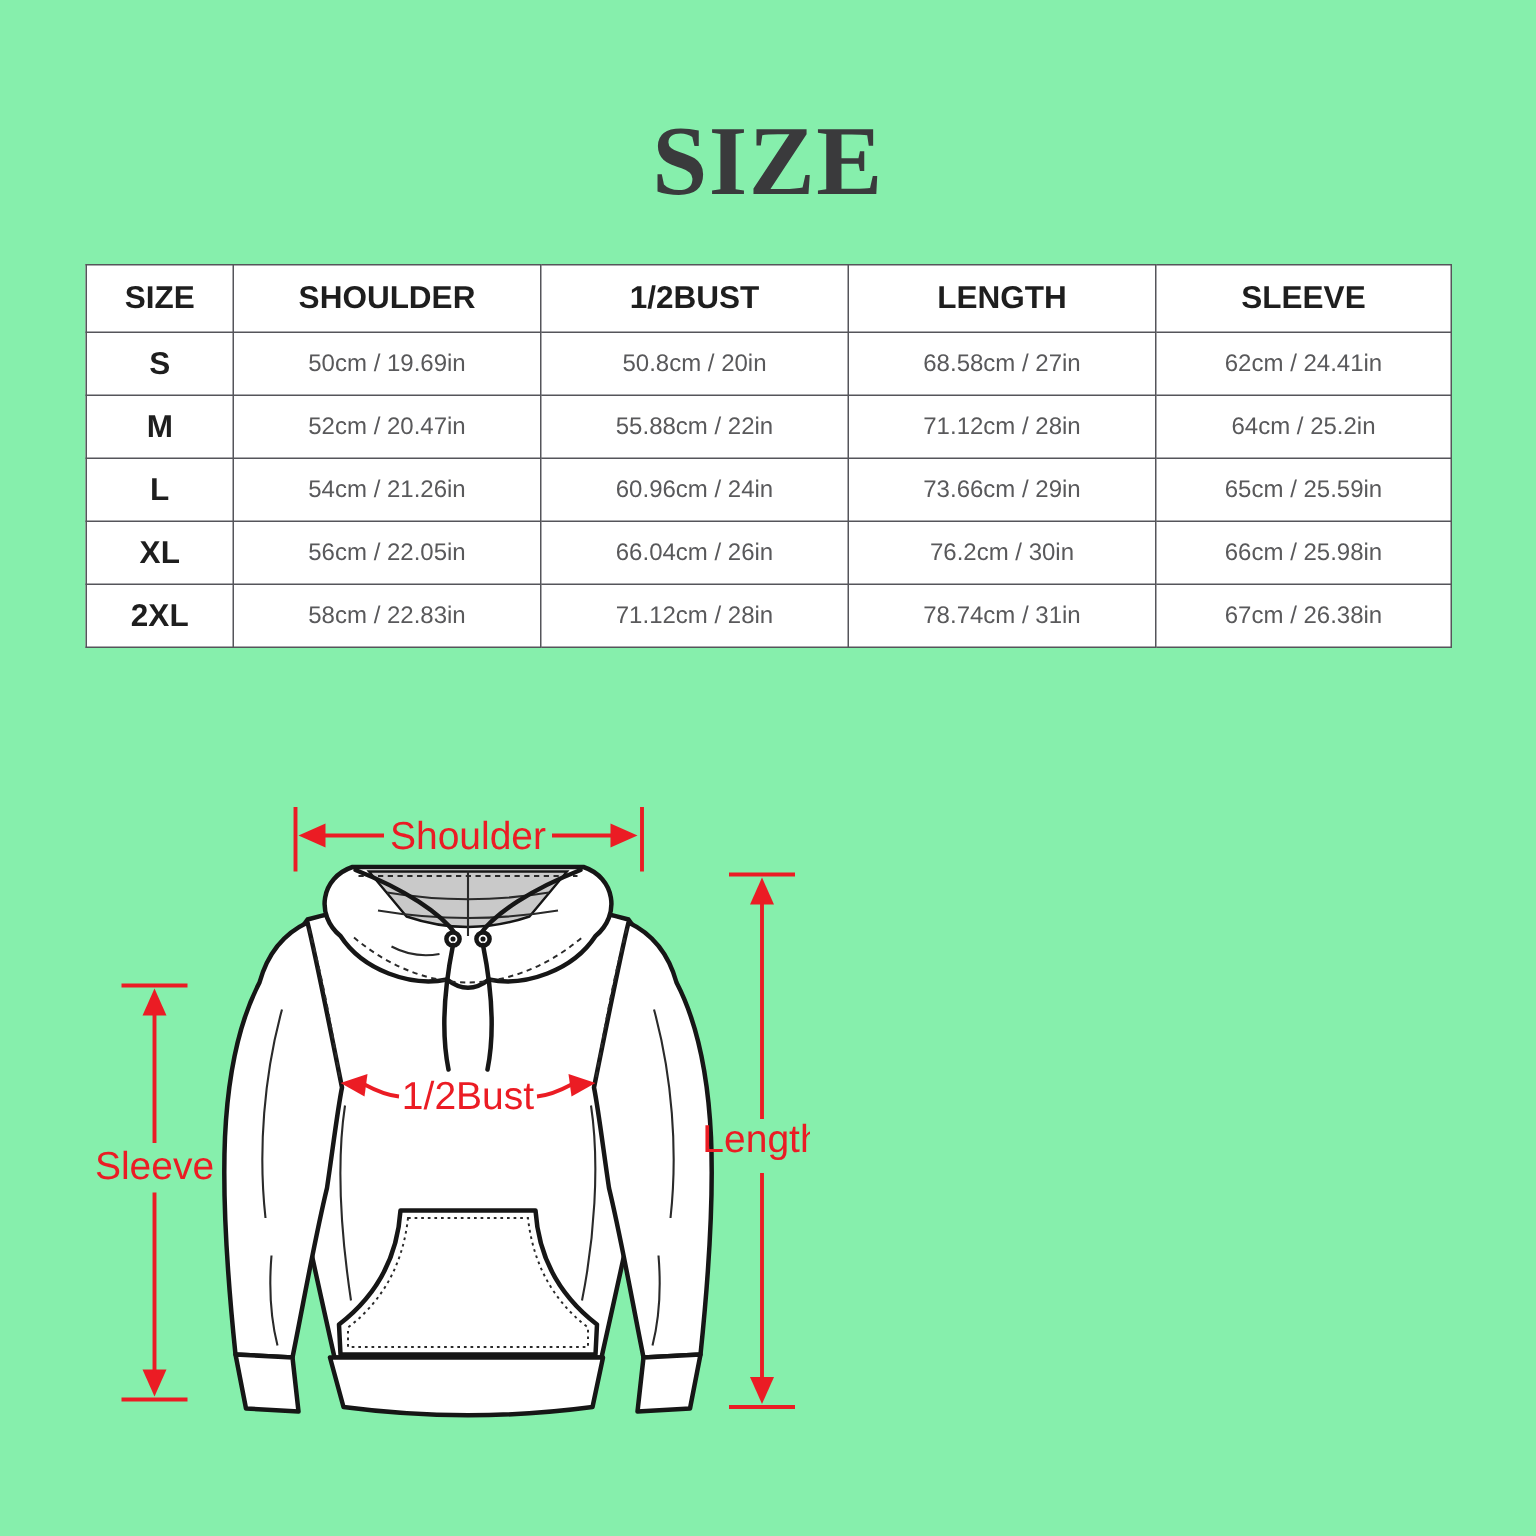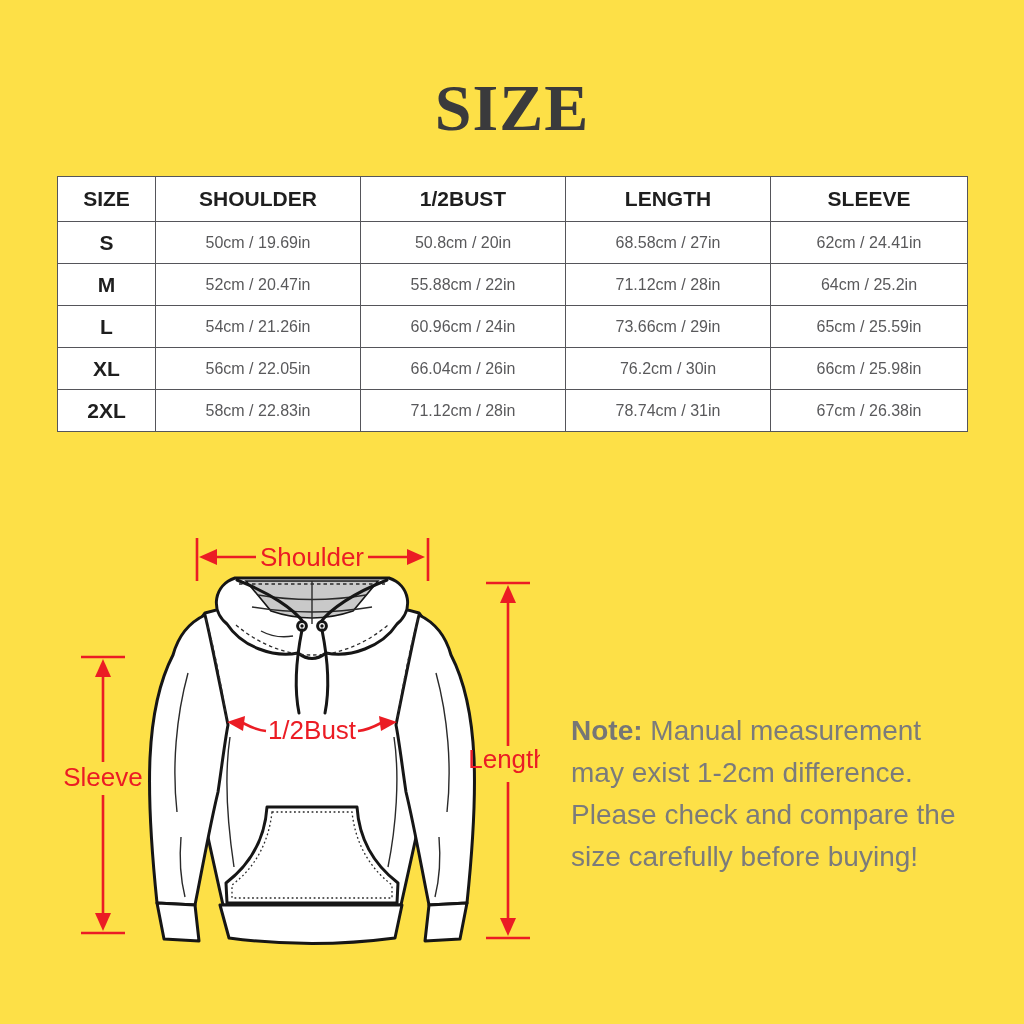--- a/index.html
+++ b/index.html
@@ -1,17 +1,17 @@
 <!DOCTYPE html>
 <html style="--accent: #eb1c24;"><head>
 <meta charset="utf-8">
 <style>
   html,body { margin:0; padding:0; background:#ffffff; }
   .canvas {
-    position:relative; width:1024px; height:1024px; background:#fde047;
+    position:relative; width:1024px; height:1024px; background:#86efac;
     overflow:hidden; font-family:"Liberation Sans", sans-serif;
   }
   .page-title {
     position:absolute; top:70px; left:0; width:1024px; margin:0;
     text-align:center; font-family:"Liberation Serif", serif;
     font-size:66px; font-weight:700; color:#3a3a3c; letter-spacing:1px;
   }
   table.size-table {
     position:absolute; left:57px; top:176px; width:910px;
     border-collapse:collapse; table-layout:fixed; background:#fff;
@@ -189,15 +189,14 @@
       <line class="accent-line" x1="21" y1="132" x2="65" y2="132"></line>
       <line class="accent-line" x1="21" y1="408" x2="65" y2="408"></line>
       <polygon class="accent-fill" points="43,134 35,152 51,152"></polygon>
       <polygon class="accent-fill" points="43,406 35,388 51,388"></polygon>
       <line class="accent-line" x1="43" y1="150" x2="43" y2="237"></line>
       <line class="accent-line" x1="43" y1="270" x2="43" y2="390"></line>
       <text class="accent-label" x="43" y="261" text-anchor="middle">Sleeve</text>
     </g>
   </svg>
 
-  <p class="note-block"><b>Note:</b><span> Manual measurement may exist 1-2cm difference. Please check and compare the size carefully before buying!</span></p>
 
 </div>
 
 </body></html>

